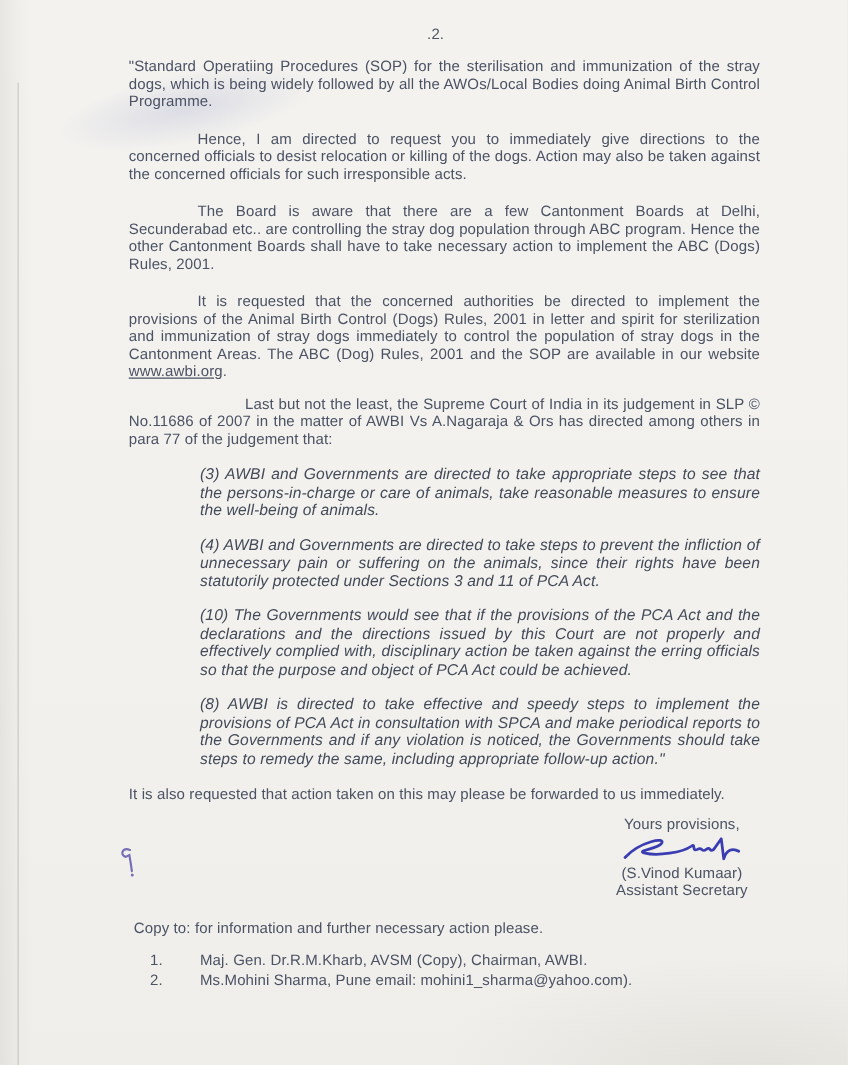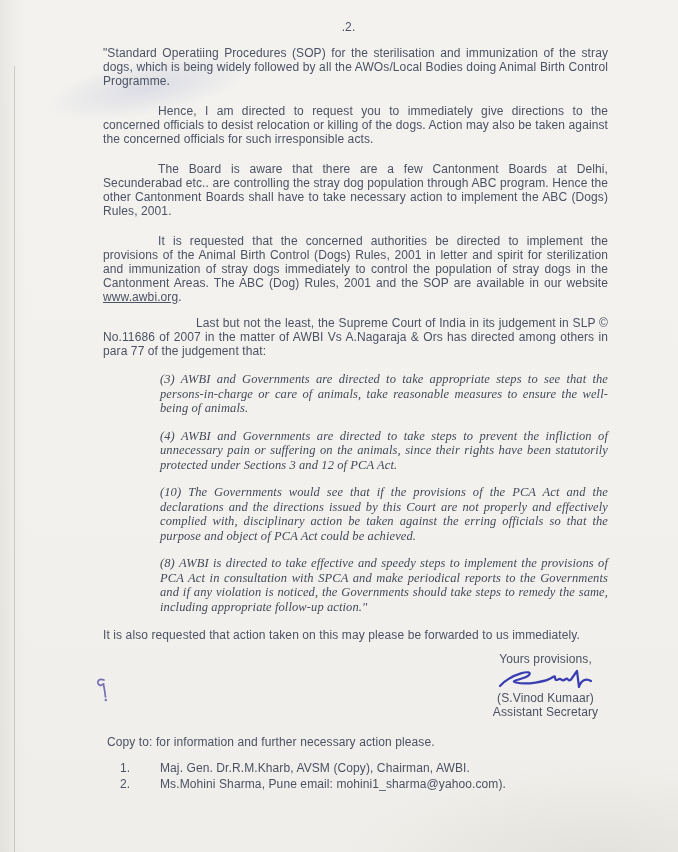--- a/index.html
+++ b/index.html
@@ -31,21 +31,21 @@
     font-size:12px;line-height:14px;letter-spacing:0.1px;
   }
   .pageno{text-align:center;padding-right:14px;margin:0 0 12px 0;}
   .para{margin:0 0 16px 0;text-align:justify;}
   .para.tight{margin-bottom:12px;}
   .ind{text-indent:55px;}
   .ind-deep{text-indent:93px;}
   .weblink{text-decoration:underline;}
   .quote{
     margin:0 0 13px 57px;text-align:justify;
-    font-style:italic;font-size:12.5px;line-height:14.5px;color:#434a59;font-family:Liberation Serif, serif;
+    font-style:italic;font-size:12.5px;line-height:14.5px;color:#434a59;
   }
   .closing{margin:14px 0 10px 0;}
   .sig-block{
     width:125px;margin-left:auto;margin-right:0;text-align:center;
   }
   .sig-line{white-space:nowrap;}
   .sig-svg{display:block;margin:1px auto 0 auto;}
   .sig-name{white-space:nowrap;text-align:center;}
   .copy{margin-top:16px;}
   .copy-heading{margin:0 0 12px 4px;}
@@ -69,21 +69,21 @@
 
     <p class="para ind">Hence, I am directed to request you to immediately give directions to the concerned officials to desist relocation or killing of the dogs. Action may also be taken against the concerned officials for such irresponsible acts.</p>
 
     <p class="para ind">The Board is aware that there are a few Cantonment Boards at Delhi, Secunderabad etc.. are controlling the stray dog population through ABC program. Hence the other Cantonment Boards shall have to take necessary action to implement the ABC (Dogs) Rules, 2001.</p>
 
     <p class="para ind tight"><span>It is requested that the concerned authorities be directed to implement the provisions of the Animal Birth Control (Dogs) Rules, 2001 in letter and spirit for sterilization and immunization of stray dogs immediately to control the population of stray dogs in the Cantonment Areas. The ABC (Dog) Rules, 2001 and the SOP are available in our website </span><span class="weblink">www.awbi.org</span><span>.</span></p>
 
     <p class="para ind-deep" style="margin-bottom:14px">Last but not the least, the Supreme Court of India in its judgement in SLP © No.11686 of 2007 in the matter of AWBI Vs A.Nagaraja &amp; Ors has directed among others in para 77 of the judgement that:</p>
 
     <p class="quote">(3) AWBI and Governments are directed to take appropriate steps to see that the persons-in-charge or care of animals, take reasonable measures to ensure the well-being of animals.</p>
-    <p class="quote">(4) AWBI and Governments are directed to take steps to prevent the infliction of unnecessary pain or suffering on the animals, since their rights have been statutorily protected under Sections 3 and 12 of PCA Act.</p>
+    <p class="quote">(4) AWBI and Governments are directed to take steps to prevent the infliction of unnecessary pain or suffering on the animals, since their rights have been statutorily protected under Sections 3 and 11 of PCA Act.</p>
     <p class="quote">(10) The Governments would see that if the provisions of the PCA Act and the declarations and the directions issued by this Court are not properly and effectively complied with, disciplinary action be taken against the erring officials so that the purpose and object of PCA Act could be achieved.</p>
     <p class="quote">(8) AWBI is directed to take effective and speedy steps to implement the provisions of PCA Act in consultation with SPCA and make periodical reports to the Governments and if any violation is noticed, the Governments should take steps to remedy the same, including appropriate follow-up action."</p>
 
     <p class="para closing">It is also requested that action taken on this may please be forwarded to us immediately.</p>
 
     <div class="margin-mark">
       <svg width="18" height="28" viewBox="0 0 18 28">
         <path d="M11 4 C5 1.5 2.5 8 7.5 9.5 L10.5 8 L11.5 14 L12.5 21" fill="none" stroke-width="1.7" stroke-linecap="round" stroke="#756fb5"></path>
         <circle cx="12.8" cy="24" r="1.2" fill="#756fb5"></circle>
       </svg>

